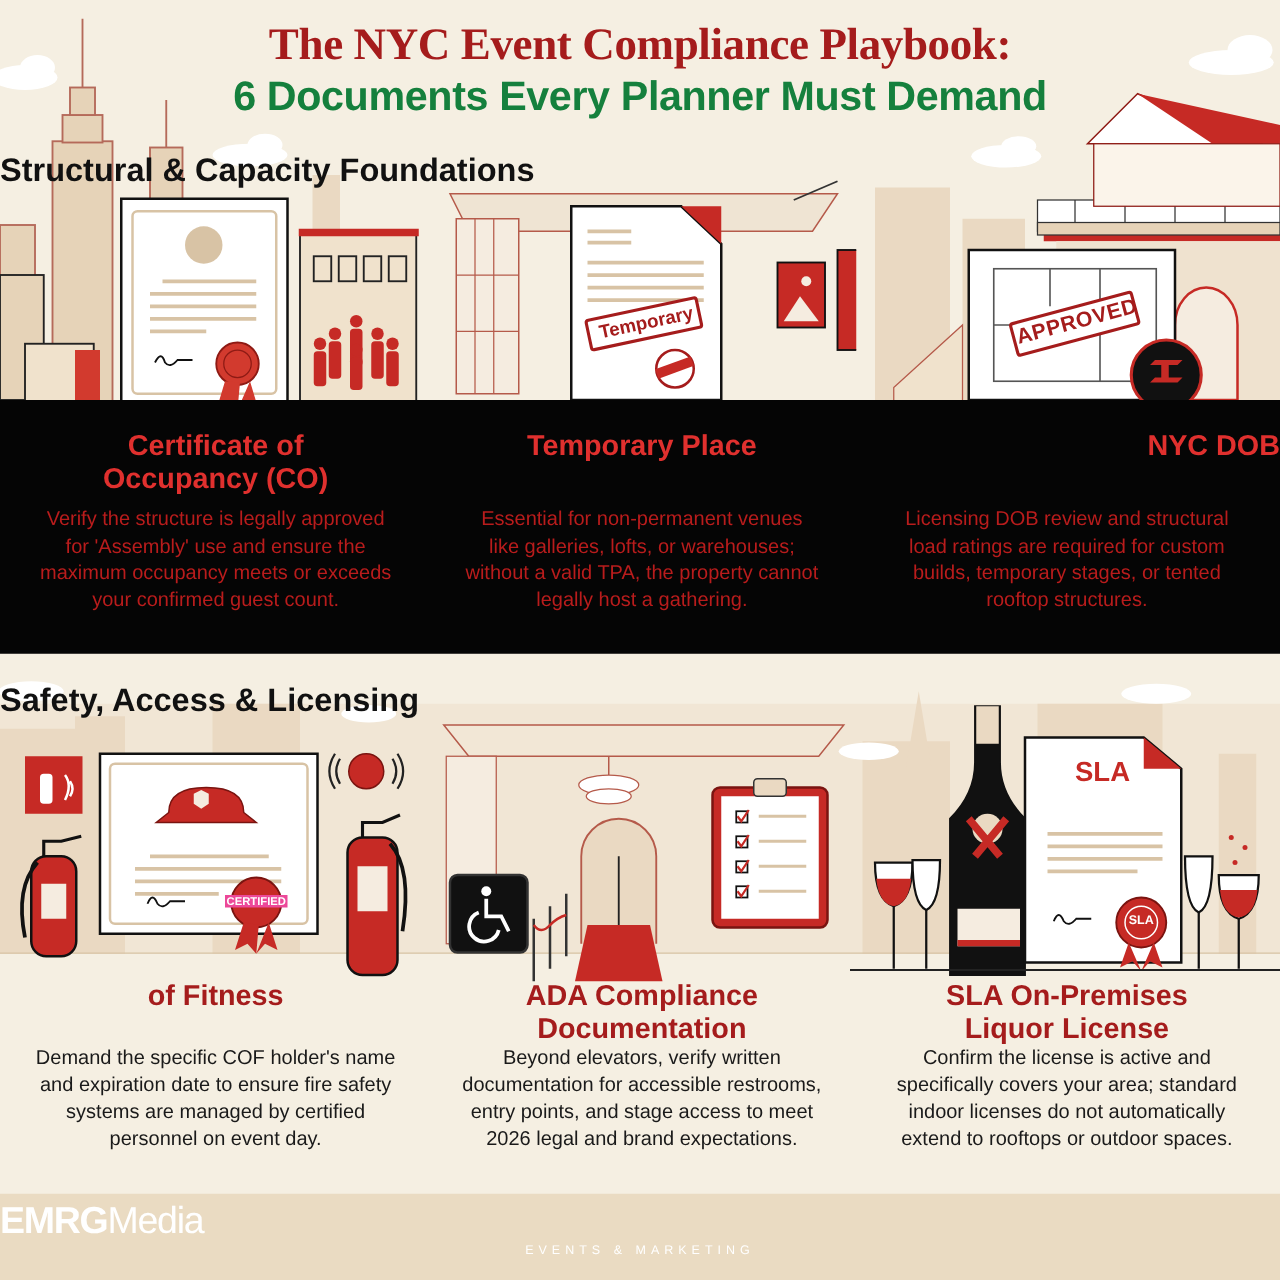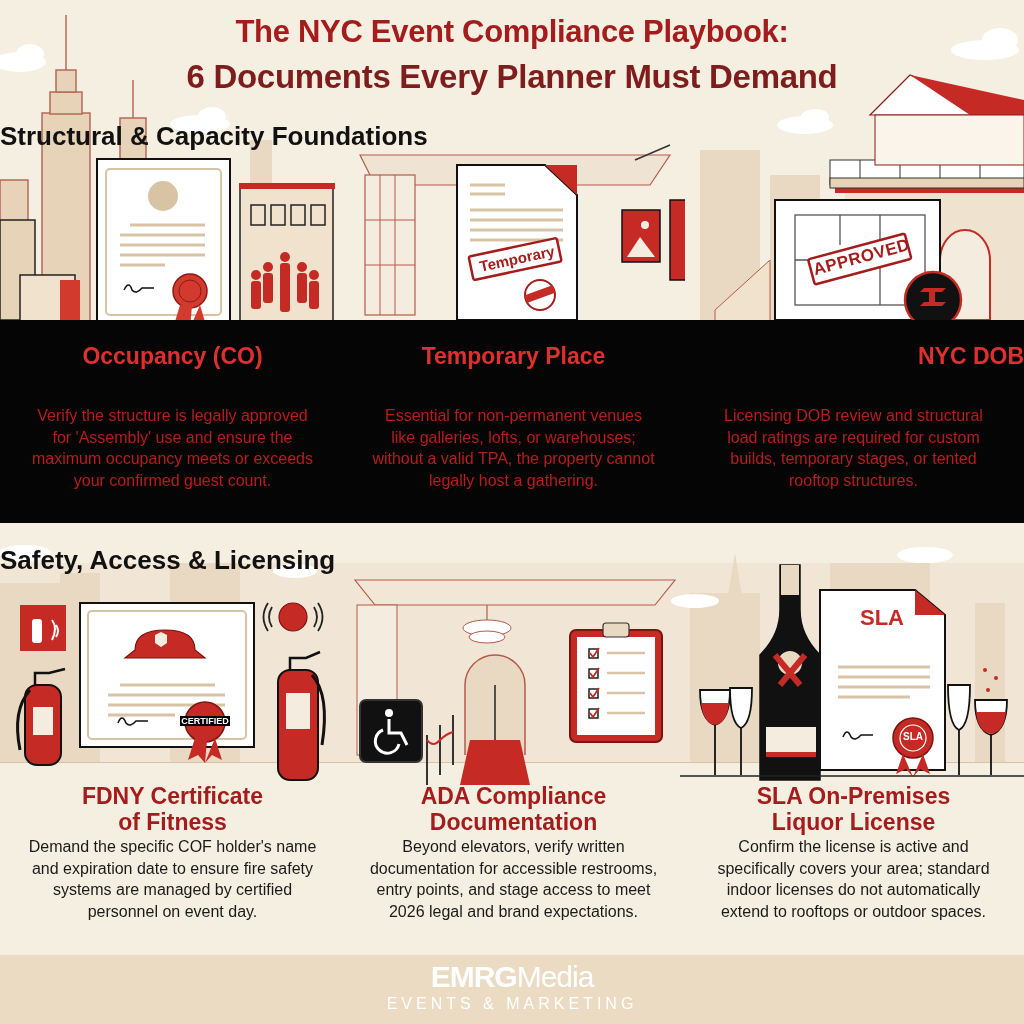--- a/index.html
+++ b/index.html
@@ -6,25 +6,25 @@
   html, body { width: 1024px; height: 1024px; overflow: hidden; }
   body {
     background: #f5efe2;
     font-family: "Liberation Sans", "DejaVu Sans", sans-serif;
     position: relative;
     color: #111;
   }
   .abs { position: absolute; }
   .title1 {
     position: absolute; top: 14px; left: 0; width: 1024px; text-align: center;
-    font-size: 31px; font-weight: 700; color: #a51c1c; letter-spacing: -0.3px;
+    font-size: 36px; font-weight: 700; color: #a51c1c; letter-spacing: -0.3px; font-family: Liberation Serif, serif;
   }
   .title2 {
     position: absolute; top: 58px; left: 0; width: 1024px; text-align: center;
-    font-size: 33px; font-weight: 700; color: #7f1d1d; letter-spacing: -0.3px;
+    font-size: 33px; font-weight: 700; color: #15803d; letter-spacing: -0.3px;
   }
   .section-head {
     position: absolute; left: 0; width: 1024px; text-align: left;
     font-size: 26px; font-weight: 700; color: #111;
   }
   .black-band {
     position: absolute; top: 320px; left: 0; width: 1024px; height: 203px; background: #050505;
   }
   .footer-band {
     position: absolute; top: 955px; left: 0; width: 1024px; height: 69px; background: #eadbc2;
@@ -35,28 +35,28 @@
   }
   .card-title.dark { color: #e0302e; }
   .card-title.light { color: #a51c1c; }
   .card-body {
     position: absolute; width: 341px; text-align: center;
     font-size: 16px; line-height: 21.5px; padding: 0 28px;
   }
   .card-body.dark { color: #b91c1c; }
   .card-body.light { color: #1a1a1a; }
   .logo-main {
-    position: absolute; top: 960px; left: 0; width: 1024px; text-align: center;
+    position: absolute; top: 960px; left: 0; width: 1024px; text-align: left;
     color: #fff; font-size: 30px; letter-spacing: -1px;
   }
   .logo-main b { font-weight: 700; }
   .logo-main span { font-weight: 400; }
   .logo-sub {
     position: absolute; top: 995px; left: 0; width: 1024px; text-align: center;
-    color: #fff; font-size: 16px; letter-spacing: 4px;
+    color: #fff; font-size: 10px; letter-spacing: 4px;
   }
   svg { position: absolute; }
 </style>
 </head>
 <body>
 
 <div class="title1">The NYC Event Compliance Playbook:</div>
 <div class="title2">6 Documents Every Planner Must Demand</div>
 
 <svg width="1024" height="330" style="top:0;left:0;">
@@ -192,20 +192,21 @@
     <rect x="130" y="186" width="100" height="26" fill="#fff" stroke="#a51c1c" stroke-width="2.5" rx="2"></rect>
   </g>
   <circle cx="253" cy="240" r="28" fill="#111" stroke="#c62a25" stroke-width="2.5"></circle>
   <path d="M240,232 h22 l4,-4 h-22 z M249,232 v14 h6 v-14 z M240,246 h22 l4,-4 h-22 z" fill="#c62a25"></path>
 </svg>
 <div class="abs" style="top:248px;left:812px;width:96px;text-align:center;font-size:17px;font-weight:700;color:#a51c1c;transform:rotate(-15deg);letter-spacing:0.5px;">APPROVED</div>
 
 <div class="black-band"></div>
 
 <div class="card-title dark" style="top:343px;left:2px;">
+  <div>Certificate of</div>
   <div>Occupancy (CO)</div>
 </div>
 <div class="card-body dark" style="top:405px;left:2px;">Verify the structure is legally approved for 'Assembly' use and ensure the maximum occupancy meets or exceeds your confirmed guest count.</div>
 
 <div class="card-title dark" style="top:343px;left:343px;">
   <div>Temporary Place</div>
 </div>
 <div class="card-body dark" style="top:405px;left:343px;">Essential for non-permanent venues like galleries, lofts, or warehouses; without a valid TPA, the property cannot legally host a gathering.</div>
 
 <div class="card-title dark" style="top:343px;left:683px;text-align:right;">
@@ -257,21 +258,21 @@
   <rect x="33" y="132" width="20" height="28" fill="#f5ece0"></rect>
   <path d="M35,110 v-12 h14 l16,-4" stroke="#111" stroke-width="2.5" fill="none"></path>
   <path d="M30,115 q-18,20 -10,60" stroke="#111" stroke-width="3" fill="none"></path>
   <rect x="278" y="95" width="40" height="110" rx="12" fill="#c62a25" stroke="#111" stroke-width="2"></rect>
   <rect x="286" y="118" width="24" height="36" fill="#f5ece0"></rect>
   <path d="M290,95 v-12 h16 l14,-6" stroke="#111" stroke-width="2.5" fill="none"></path>
   <path d="M312,100 q18,20 10,70" stroke="#111" stroke-width="3" fill="none"></path>
   <circle cx="293" cy="42" r="14" fill="#c62a25" stroke="#7a1410" stroke-width="1.2"></circle>
   <path d="M272,32 q-6,10 0,20 M268,28 q-9,14 0,28 M314,32 q6,10 0,20 M318,28 q9,14 0,28" stroke="#222" stroke-width="1.8" fill="none"></path>
 </svg>
-<div class="abs" style="top:716px;left:180px;width:50px;text-align:center;font-size:9px;font-weight:700;color:#fff;background:#000000;">CERTIFIED</div>
+<div class="abs" style="top:716px;left:180px;width:50px;text-align:center;font-size:9px;font-weight:700;color:#fff;background:#ec4899;">CERTIFIED</div>
 
 <svg width="340" height="220" style="top:575px;left:345px;">
   <polygon points="10,5 330,5 310,30 30,30" fill="#f2e7d6" stroke="#b55a4a" stroke-width="1.2"></polygon>
   <rect x="12" y="30" width="40" height="150" fill="#f5ece0" stroke="#b55a4a" stroke-width="1"></rect>
   <path d="M142,30 v18" stroke="#b55a4a" stroke-width="1.2"></path>
   <ellipse cx="142" cy="53" rx="24" ry="8" fill="#fff" stroke="#b55a4a" stroke-width="1"></ellipse>
   <ellipse cx="142" cy="62" rx="18" ry="6" fill="#fff" stroke="#b55a4a" stroke-width="1"></ellipse>
   <path d="M120,180 v-70 a30,30 0 0 1 60,0 v70" fill="#ead9c2" stroke="#b55a4a" stroke-width="1.5"></path>
   <line x1="150" y1="110" x2="150" y2="180" stroke="#222" stroke-width="1.5"></line>
   <polygon points="115,210 185,210 175,165 125,165" fill="#c62a25"></polygon>
@@ -337,21 +338,20 @@
   <g fill="#c62a25">
       <circle cx="305" cy="110" r="2"></circle>
       <circle cx="316" cy="118" r="2"></circle>
       <circle cx="308" cy="130" r="2"></circle>
     </g>
 </svg>
 <div class="abs" style="top:605px;left:842px;width:80px;text-align:center;font-size:22px;font-weight:700;color:#c62a25;">SLA</div>
 <div class="abs" style="top:731px;left:899px;width:28px;text-align:center;font-size:10px;font-weight:700;color:#fff;">SLA</div>
 
 <div class="card-title light" style="top:783px;left:2px;">
-  <div>FDNY Certificate</div>
   <div>of Fitness</div>
 </div>
 <div class="card-body light" style="top:836px;left:2px;padding:0 18px;">Demand the specific COF holder's name and expiration date to ensure fire safety systems are managed by certified personnel on event day.</div>
 
 <div class="card-title light" style="top:783px;left:343px;">
   <div>ADA Compliance</div>
   <div>Documentation</div>
 </div>
 <div class="card-body light" style="top:836px;left:343px;padding:0 22px;">Beyond elevators, verify written documentation for accessible restrooms, entry points, and stage access to meet 2026 legal and brand expectations.</div>
 

